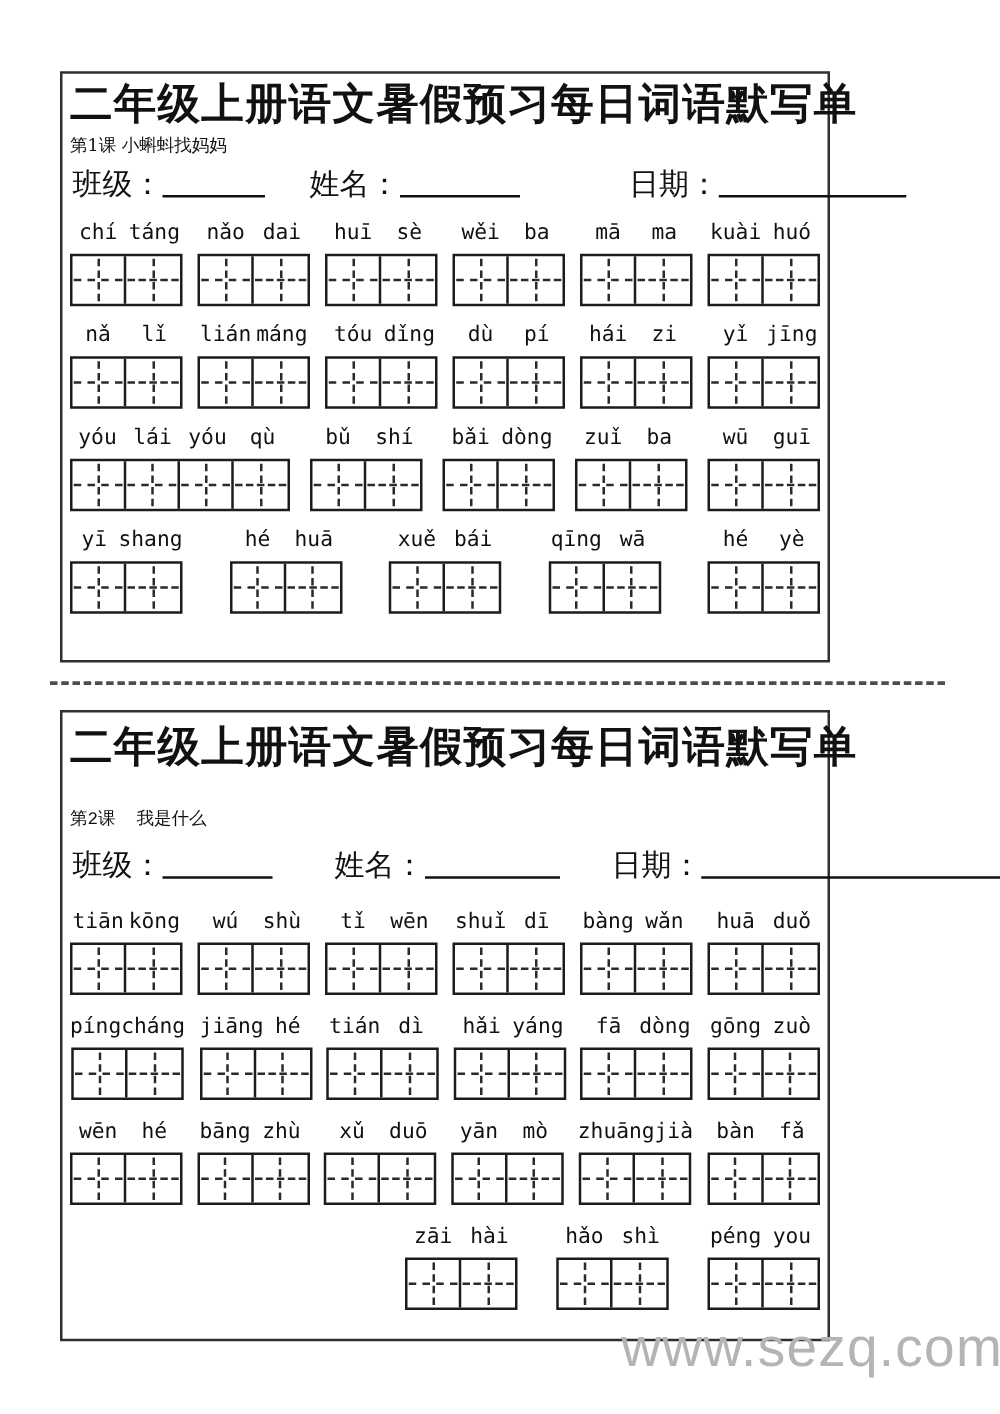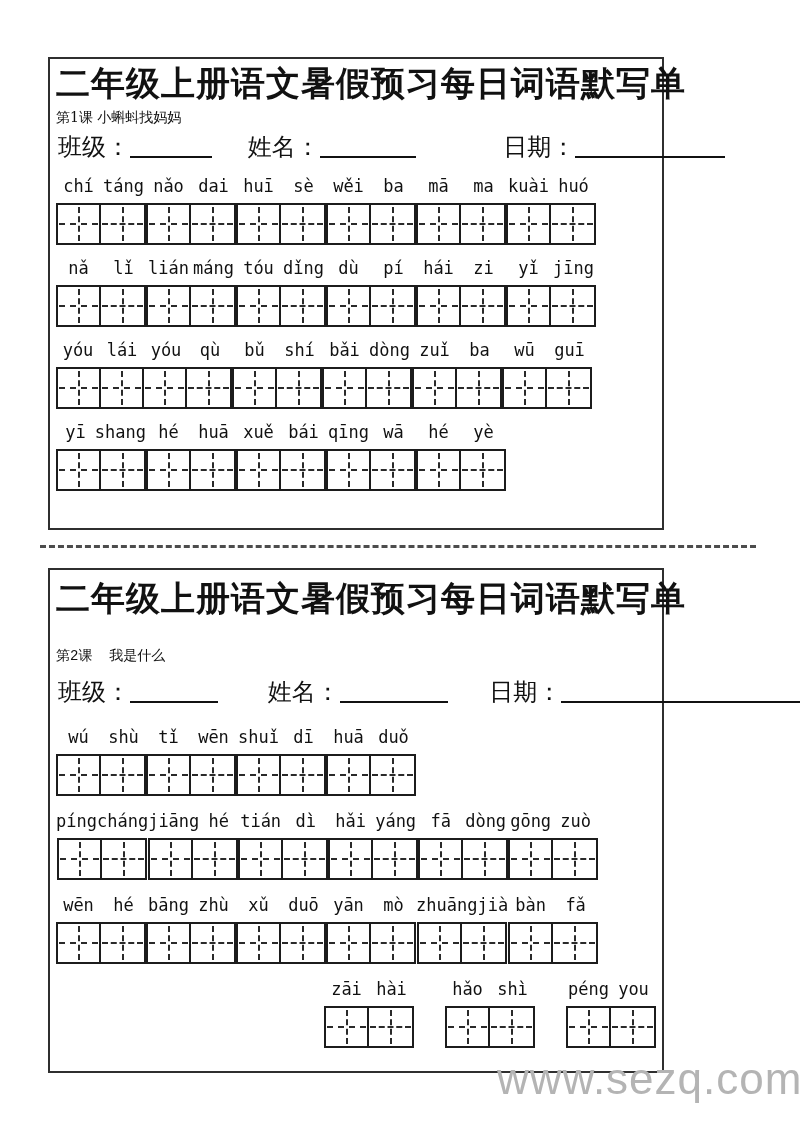--- a/index.html
+++ b/index.html
@@ -27,21 +27,21 @@
   .fields { font-size:24px; line-height:30px; padding-left:2px; margin-bottom:12px; white-space:nowrap; }
   .sheet-2 .fields { margin-bottom:18px; }
   .blank { display:inline-block; border-bottom:2px solid #111; height:20px; vertical-align:-3px; }
   .sheet-1 .b-class { width:82px;  margin-right:28px; }
   .sheet-1 .b-name  { width:96px;  margin-right:80px; }
   .sheet-1 .b-date  { width:150px; }
   .sheet-2 .b-class { width:88px;  margin-right:42px; }
   .sheet-2 .b-name  { width:108px; margin-right:34px; }
   .sheet-2 .b-date  { width:252px; }
 
-  .word-row { display:flex; align-items:flex-end; margin-bottom:11px; }
+  .word-row { display:flex; justify-content:space-between; align-items:flex-end; margin-bottom:11px; }
   .sheet-2 .word-row { margin-bottom:13px; }
   .word-row.sparse { justify-content:flex-end; gap:31px; }
   .word { display:inline-flex; flex-direction:column; align-items:center; }
   .pinyin {
     display:flex; width:100%; justify-content:space-between;
     font-family:"DejaVu Sans Mono","Liberation Mono",monospace;
     font-size:17px; line-height:24px; margin-bottom:5px; white-space:nowrap;
   }
   .pinyin span { flex:1 1 0; text-align:center; }
   .box { display:flex; border:2px solid #1c1c1c; background:#fff; }
@@ -319,20 +319,30 @@
   <div class="lesson">第2课  我是什么</div>
   <div class="fields">
     <span>班级：</span><span class="blank b-class"></span>
     <span>姓名：</span><span class="blank b-name"></span>
     <span>日期：</span><span class="blank b-date"></span>
   </div>
   <div class="rows">
       <div class="word-row">
         <div class="word">
           <div class="pinyin">
+            <span>tiān</span>
+            <span>kōng</span>
+          </div>
+          <div class="box">
+            <div class="cell"></div>
+            <div class="cell"></div>
+          </div>
+        </div>
+        <div class="word">
+          <div class="pinyin">
             <span>wú</span>
             <span>shù</span>
           </div>
           <div class="box">
             <div class="cell"></div>
             <div class="cell"></div>
           </div>
         </div>
         <div class="word">
           <div class="pinyin">
@@ -341,20 +351,30 @@
           </div>
           <div class="box">
             <div class="cell"></div>
             <div class="cell"></div>
           </div>
         </div>
         <div class="word">
           <div class="pinyin">
             <span>shuǐ</span>
             <span>dī</span>
+          </div>
+          <div class="box">
+            <div class="cell"></div>
+            <div class="cell"></div>
+          </div>
+        </div>
+        <div class="word">
+          <div class="pinyin">
+            <span>bàng</span>
+            <span>wǎn</span>
           </div>
           <div class="box">
             <div class="cell"></div>
             <div class="cell"></div>
           </div>
         </div>
         <div class="word">
           <div class="pinyin">
             <span>huā</span>
             <span>duǒ</span>

